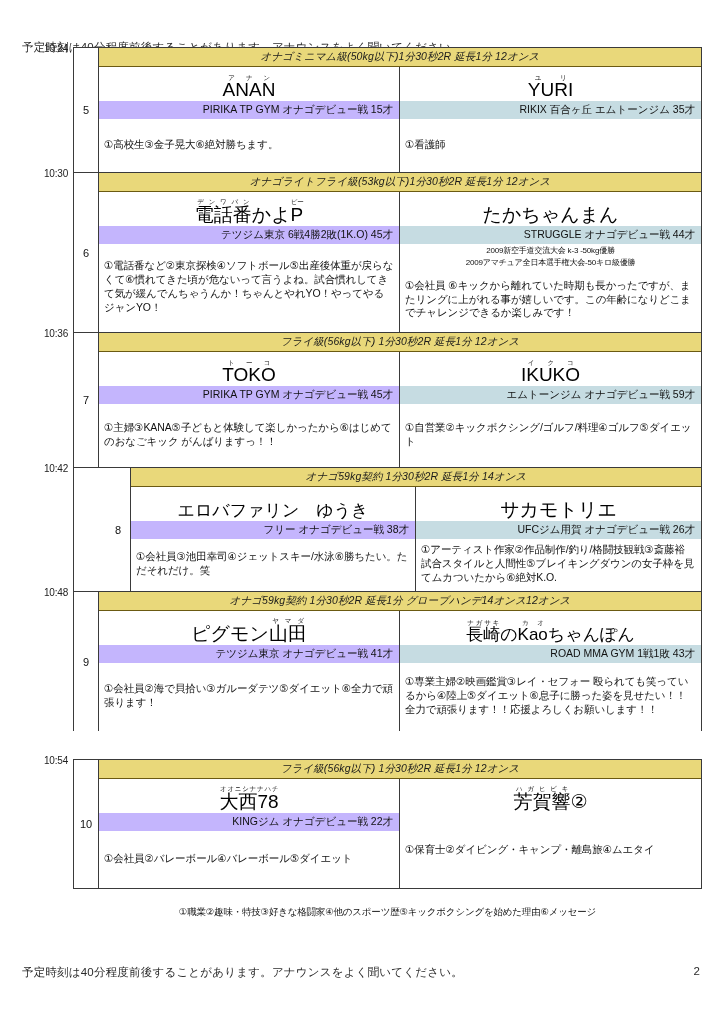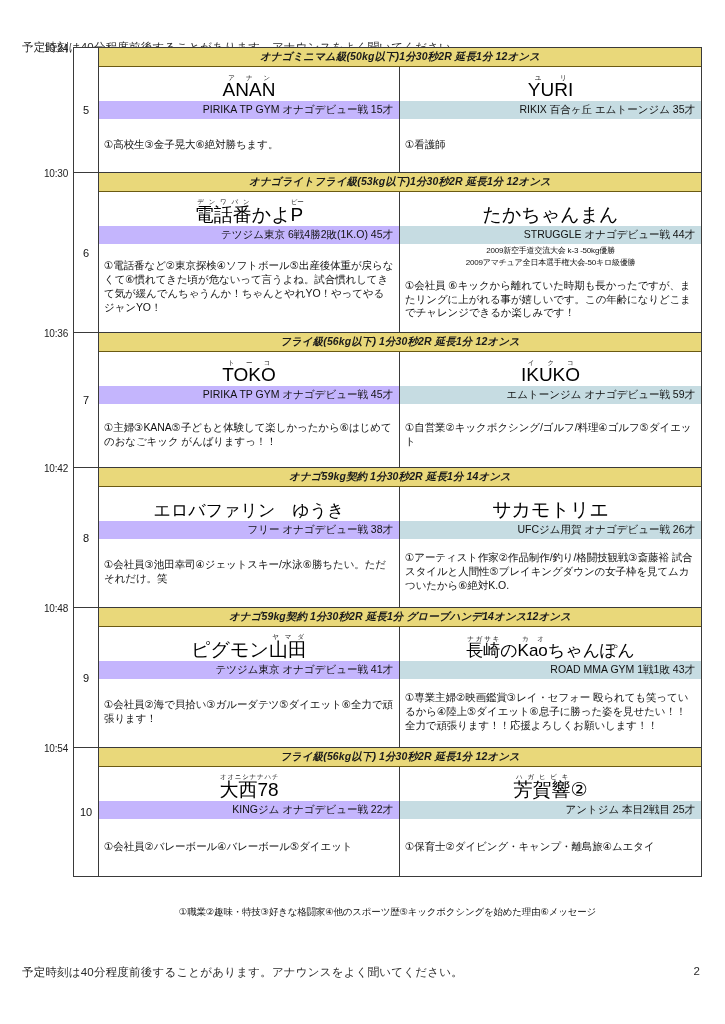--- a/index.html
+++ b/index.html
@@ -103,21 +103,21 @@
     flex-direction: column;
     min-width: 0;
   }
 
   .class-bar {
     background: #e9d87a;
     border-bottom: 1px solid #6b5a12;
     text-align: center;
     font-size: 10.5px;
     font-style: italic;
-    font-weight: bold;
+    font-weight: normal;
     letter-spacing: 0.1px;
     padding: 2px 0 2px 0;
     color: #1a1a1a;
     white-space: nowrap;
     overflow: hidden;
   }
 
   .corners {
     display: flex;
     align-items: stretch;
@@ -308,21 +308,21 @@
                 </div>
                 <div class="gym-bar">エムトーンジム  オナゴデビュー戦  59才</div>
                 <div class="profile">
                   <div class="profile-text">①自営業②キックボクシング/ゴルフ/料理④ゴルフ⑤ダイエット</div>
                 </div>
               </div>
             </div>
           </div>
         </div>
       </div>
-      <div class="bout" style="height: 140px;">
+      <div class="bout" style="height: 124px; padding-left: 32px;">
         <div class="bout-time">10:42</div>
         <div class="bout-inner" style="height: 100%;">
           <div class="bout-no">8</div>
           <div class="bout-body">
             <div class="class-bar">オナゴ59kg契約  1分30秒2R 延長1分  14オンス</div>
             <div class="corners">
               <div class="corner red">
                 <div class="name-zone">
                   <div class="fighter-name small">エロバファリン　ゆうき</div>
                 </div>
@@ -366,41 +366,40 @@
                 </div>
                 <div class="gym-bar">ROAD  MMA  GYM  1戦1敗  43才</div>
                 <div class="profile">
                   <div class="profile-text">①専業主婦②映画鑑賞③レイ・セフォー 殴られても笑っているから④陸上⑤ダイエット⑥息子に勝った姿を見せたい！！全力で頑張ります！！応援よろしくお願いします！！</div>
                 </div>
               </div>
             </div>
           </div>
         </div>
       </div>
-      <div class="bout" style="height: 130px;">
+      <div class="bout" style="height: 130px; margin-top: 28px;">
         <div class="bout-time">10:54</div>
         <div class="bout-inner" style="height: 100%;">
           <div class="bout-no">10</div>
           <div class="bout-body">
             <div class="class-bar">フライ級(56kg以下)  1分30秒2R 延長1分  12オンス</div>
             <div class="corners">
               <div class="corner red">
                 <div class="name-zone">
                   <div class="fighter-name"><ruby>大西78<rt>オオニシナナハチ</rt></ruby></div>
                 </div>
                 <div class="gym-bar">KINGジム  オナゴデビュー戦  22才</div>
                 <div class="profile">
                   <div class="profile-text">①会社員②バレーボール④バレーボール⑤ダイエット</div>
                 </div>
               </div>
               <div class="corner blue">
                 <div class="name-zone">
                   <div class="fighter-name"><ruby>芳賀響<rt>ハガヒビキ</rt></ruby>②</div>
                 </div>
-                <div class="gym-bar">アントジム  本日2戦目  25才</div>
                 <div class="profile">
                   <div class="profile-text">①保育士②ダイビング・キャンプ・離島旅④ムエタイ</div>
                 </div>
               </div>
             </div>
           </div>
         </div>
       </div>
     </div>
 

